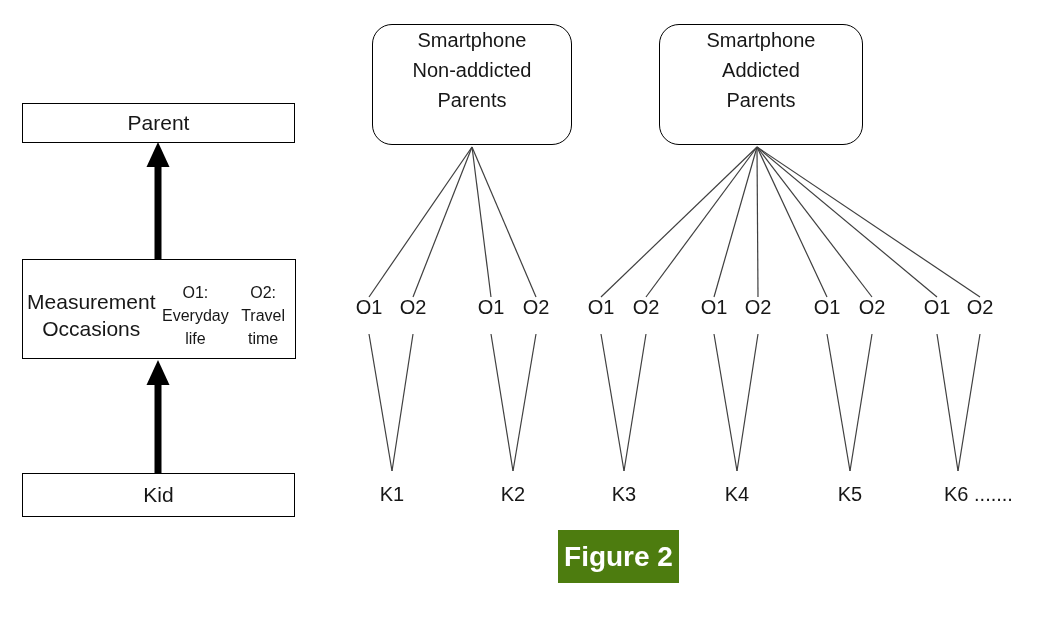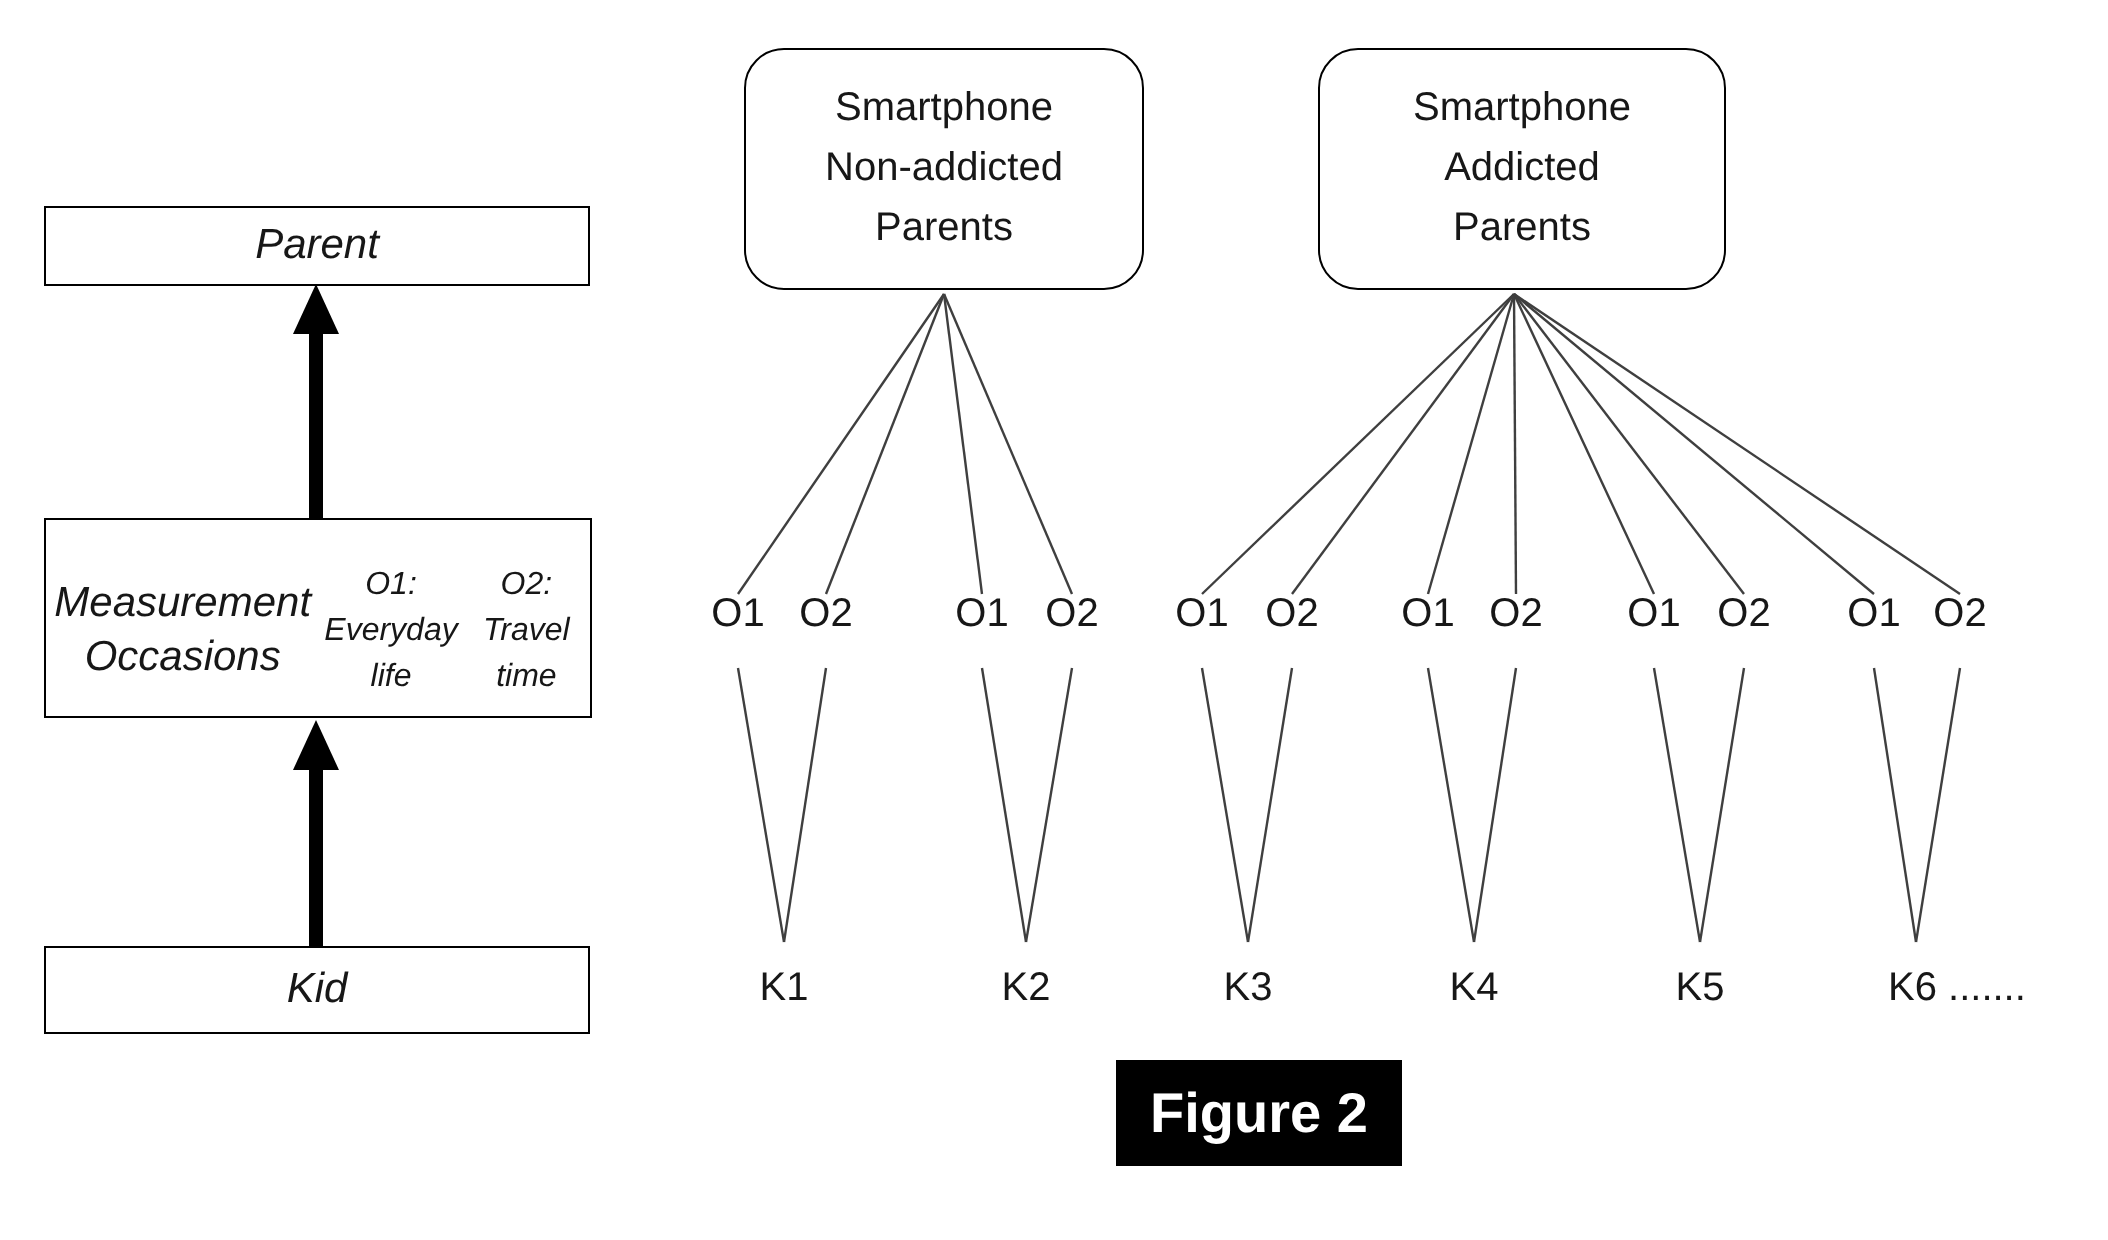--- a/index.html
+++ b/index.html
@@ -5,50 +5,49 @@
   html,body{margin:0;padding:0;background:#ffffff;}
   .canvas{
     position:relative;width:1054px;height:620px;background:#ffffff;overflow:hidden;
     font-family:"Liberation Sans", sans-serif;color:#171717;
   }
   .lines{position:absolute;left:0;top:0;width:1054px;height:620px;}
   .box{
     position:absolute;border:1.5px solid #000;background:#fff;
     display:flex;align-items:center;justify-content:center;text-align:center;
     box-sizing:border-box;
-    font-style:italic;
   }
   .parent-box{left:22px;top:103px;width:273px;height:40px;font-size:21px;}
   .kid-box{left:22px;top:473px;width:273px;height:44px;font-size:21px;}
   .measurement-box{
     left:22px;top:259px;width:274px;height:100px;
     justify-content:flex-start;padding-top:12px;
   }
   .m-title{font-size:21px;line-height:27px;}
   .m-sub{font-size:16px;line-height:23px;}
   .rounded{
     position:absolute;border:1.5px solid #000;border-radius:20px;background:#fff;
-    box-sizing:border-box;text-align:center;padding-top:14px;
+    box-sizing:border-box;text-align:center;
   }
   .rounded div{font-size:20px;line-height:30px;}
   .group-0{left:372px;top:24px;width:200px;height:121px;}
   .group-1{left:659px;top:24px;width:204px;height:121px;}
   .bold-line{font-weight:normal;}
   .olabel{
     position:absolute;top:293px;width:54px;text-align:center;
     font-size:20px;line-height:28px;
   }
   .klabel{
     position:absolute;top:480px;width:60px;text-align:center;
     font-size:20px;line-height:28px;
   }
   .klabel.last{width:92px;text-align:left;}
   .caption{
-    position:absolute;left:558px;top:530px;width:143px;height:53px;
-    background:#000000;color:#fff;font-size:28px;font-weight:bold;
+    position:absolute;left:558px;top:530px;width:121px;height:53px;
+    background:#4d7c0f;color:#fff;font-size:28px;font-weight:bold;
     display:flex;align-items:center;justify-content:center;
   }
 </style>
 </head>
 <body>
 
 <div class="canvas">
 
   <svg class="lines" viewBox="0 0 1054 620" xmlns="http://www.w3.org/2000/svg">
 

